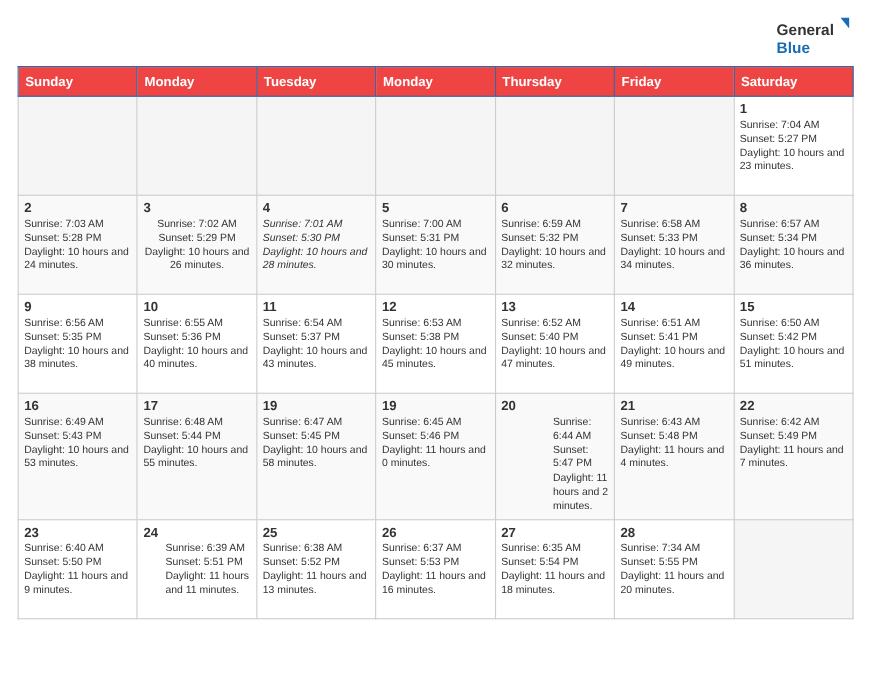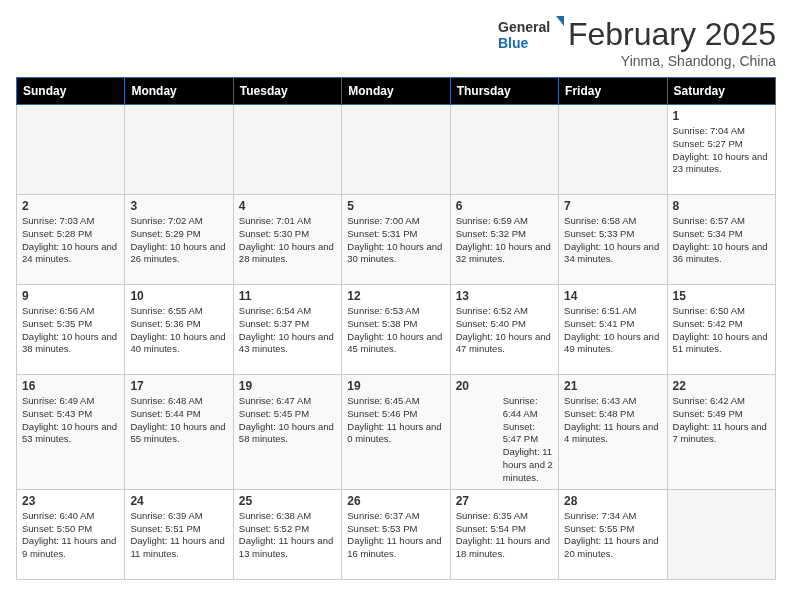--- a/index.html
+++ b/index.html
@@ -32,21 +32,21 @@
     .location {
       font-size: 14px;
       color: #555;
     }
     .calendar {
       width: 100%;
       border-collapse: collapse;
       border: 1px solid #ccc;
     }
     .calendar th {
-      background: #000000;
+      background: #ef4444;
       color: #fff;
       font-size: 12px;
       font-weight: bold;
       padding: 6px 6px;
       text-align: left;
       border: 1px solid #2d6aaa;
     }
     .calendar td {
       vertical-align: top;
       border: 1px solid #ccc;
@@ -80,24 +80,20 @@
 <body>
 
 <div class="header">
   <div class="logo">
       <svg width="70" height="36" viewBox="0 0 70 36">
         <text x="0" y="16" font-size="14" font-weight="bold" fill="#333" font-family="Arial">General</text>
         <text x="0" y="32" font-size="14" font-weight="bold" fill="#1a6bb5" font-family="Arial">Blue</text>
         <polygon points="58,0 66,0 66,10" fill="#1a6bb5"></polygon>
       </svg>
     </div>
-  <div class="title-block">
-    <div class="month-title">February 2025</div>
-    <div class="location">Yinma, Shandong, China</div>
-  </div>
 </div>
 
 <table class="calendar">
   <thead>
     <tr>
     <th>Sunday</th>
         <th>Monday</th>
         <th>Tuesday</th>
         <th>Monday</th>
         <th>Thursday</th>
@@ -122,27 +118,27 @@
       </tr>
       <tr class="row-alt">
         <td>
           <span class="day-number">2</span>
           <div class="day-info" style="white-space: pre-line;">Sunrise: 7:03 AM
 Sunset: 5:28 PM
 Daylight: 10 hours and 24 minutes.</div>
         </td>
         <td>
           <span class="day-number">3</span>
-          <div class="day-info" style="white-space: pre-line;">Sunrise: 7:02 AM
+          <div class="day-info" style="white-space: pre-line; text-align: center;">Sunrise: 7:02 AM
 Sunset: 5:29 PM
 Daylight: 10 hours and 26 minutes.</div>
         </td>
         <td>
           <span class="day-number">4</span>
-          <div class="day-info" style="white-space: pre-line;">Sunrise: 7:01 AM
+          <div class="day-info" style="white-space: pre-line; font-style: italic;">Sunrise: 7:01 AM
 Sunset: 5:30 PM
 Daylight: 10 hours and 28 minutes.</div>
         </td>
         <td>
           <span class="day-number">5</span>
           <div class="day-info" style="white-space: pre-line;">Sunrise: 7:00 AM
 Sunset: 5:31 PM
 Daylight: 10 hours and 30 minutes.</div>
         </td>
         <td>
@@ -254,21 +250,21 @@
       </tr>
       <tr>
         <td>
           <span class="day-number">23</span>
           <div class="day-info" style="white-space: pre-line;">Sunrise: 6:40 AM
 Sunset: 5:50 PM
 Daylight: 11 hours and 9 minutes.</div>
         </td>
         <td>
           <span class="day-number">24</span>
-          <div class="day-info" style="white-space: pre-line;">Sunrise: 6:39 AM
+          <div class="day-info" style="white-space: pre-line; margin-left: 20px;">Sunrise: 6:39 AM
 Sunset: 5:51 PM
 Daylight: 11 hours and 11 minutes.</div>
         </td>
         <td>
           <span class="day-number">25</span>
           <div class="day-info" style="white-space: pre-line;">Sunrise: 6:38 AM
 Sunset: 5:52 PM
 Daylight: 11 hours and 13 minutes.</div>
         </td>
         <td>

